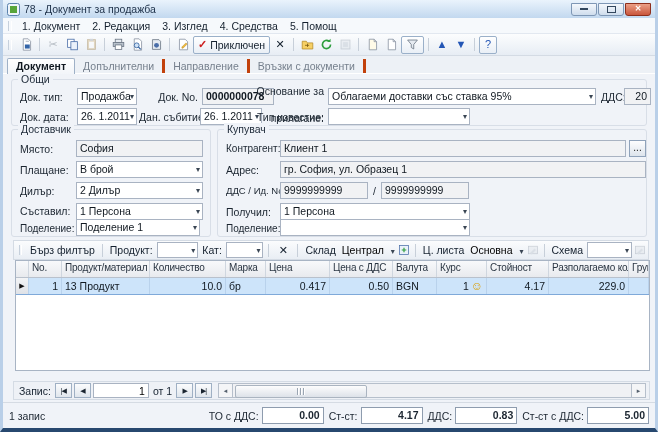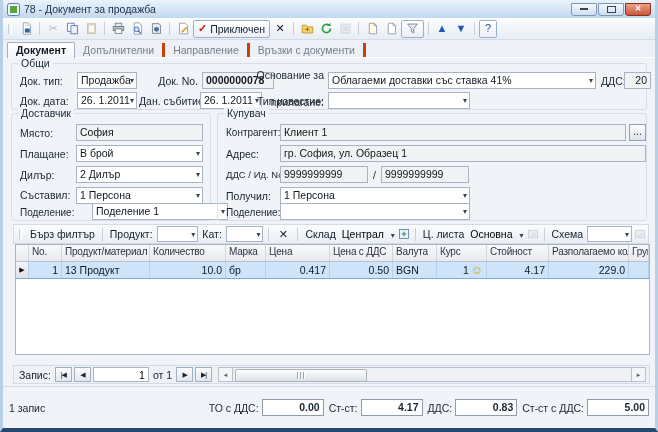--- a/index.html
+++ b/index.html
@@ -122,20 +122,28 @@
         </span>
       <span class="wbtn">
           <i class="maxbox"></i>
         </span>
       <span class="wbtn close">
           <span>✕</span>
         </span>
     </span>
   </div>
 
+  <div class="menubar">
+    <span class="grip"></span>
+    <span class="mitem">1. Документ</span>
+    <span class="mitem">2. Редакция</span>
+    <span class="mitem">3. Изглед</span>
+    <span class="mitem">4. Средства</span>
+    <span class="mitem">5. Помощ</span>
+  </div>
 
   <div class="toolbar">
     <span class="grip"></span>
     <span class="tbtn">
       <span class="ic">
         <svg width="13" height="13" viewBox="0 0 16 16">
             <path d="M4 1h6l3 3v11H4z" fill="#fff" stroke="#8a94a2"></path>
             <rect x="6" y="8" width="6" height="5" fill="#3465a8"></rect>
             <path d="M7 4h4" stroke="#9aa4b2"></path>
           </svg>
@@ -279,21 +287,21 @@
     <div class="grp" style="left:8px;top:5px;width:636px;height:47px;">
       <span class="legend">Общи</span>
       <span class="lbl" style="left:8px;top:11px;">Док. тип:</span>
       <span class="fld combo" style="left:65px;top:8px;width:60px;">Продажба</span>
       <span class="lbl r" style="left:138px;top:11px;width:48px;">Док. No.</span>
       <span class="fld ro" style="left:190px;top:8px;width:72px;font-weight:bold;">0000000078</span>
       <span class="lbl r lbl2" style="left:240px;top:6px;width:72px;">
         <span style="display:block;">Основание за</span>
         <span style="display:block;margin-top:16px;">прилагане:</span>
       </span>
-      <span class="fld combo" style="left:316px;top:8px;width:268px;">Облагаеми доставки със ставка 41%</span>
+      <span class="fld combo" style="left:316px;top:8px;width:268px;">Облагаеми доставки със ставка 95%</span>
       <span class="lbl" style="left:589px;top:11px;">ДДС:</span>
       <span class="fld ro num" style="left:612px;top:8px;width:27px;">20</span>
       <span class="lbl" style="left:8px;top:31px;">Док. дата:</span>
       <span class="fld combo" style="left:65px;top:28px;width:60px;">26. 1.2011</span>
       <span class="lbl r" style="left:127px;top:31px;width:58px;">Дан. събитие:</span>
       <span class="fld combo" style="left:188px;top:28px;width:62px;">26. 1.2011</span>
       <span class="lbl r" style="left:240px;top:31px;width:72px;">Тип известие:</span>
       <span class="fld combo" style="left:316px;top:28px;width:142px;"></span>
     </div>
 
@@ -301,21 +309,21 @@
       <span class="legend">Доставчик</span>
       <span class="lbl" style="left:8px;top:13px;">Място:</span>
       <span class="fld ro" style="left:64px;top:10px;width:127px;">София</span>
       <span class="lbl" style="left:8px;top:34px;">Плащане:</span>
       <span class="fld combo" style="left:64px;top:31px;width:127px;">В брой</span>
       <span class="lbl" style="left:8px;top:55px;">Дилър:</span>
       <span class="fld combo" style="left:64px;top:52px;width:127px;">2 Дилър</span>
       <span class="lbl" style="left:8px;top:75px;">Съставил:</span>
       <span class="fld combo" style="left:64px;top:73px;width:127px;">1 Персона</span>
       <span class="lbl" style="left:8px;top:93px;font-size:10px;">Поделение:</span>
-      <span class="fld combo" style="left:80px;top:89px;width:136px;">Поделение 1</span>
+      <span class="fld combo" style="left:64px;top:89px;width:124px;">Поделение 1</span>
     </div>
 
     <div class="grp" style="left:214px;top:55px;width:430px;height:108px;">
       <span class="legend">Купувач</span>
       <span class="lbl" style="left:8px;top:13px;font-size:10px;">Контрагент:</span>
       <span class="fld ro" style="left:62px;top:10px;width:346px;">Клиент 1</span>
       <span class="dots" style="left:411px;top:10px;"><span>...</span></span>
       <span class="lbl" style="left:8px;top:34px;">Адрес:</span>
       <span class="fld ro" style="left:62px;top:31px;width:366px;">гр. София, ул. Образец 1</span>
       <span class="lbl" style="left:8px;top:55px;font-size:9.5px;">ДДС / Ид. No.</span>

